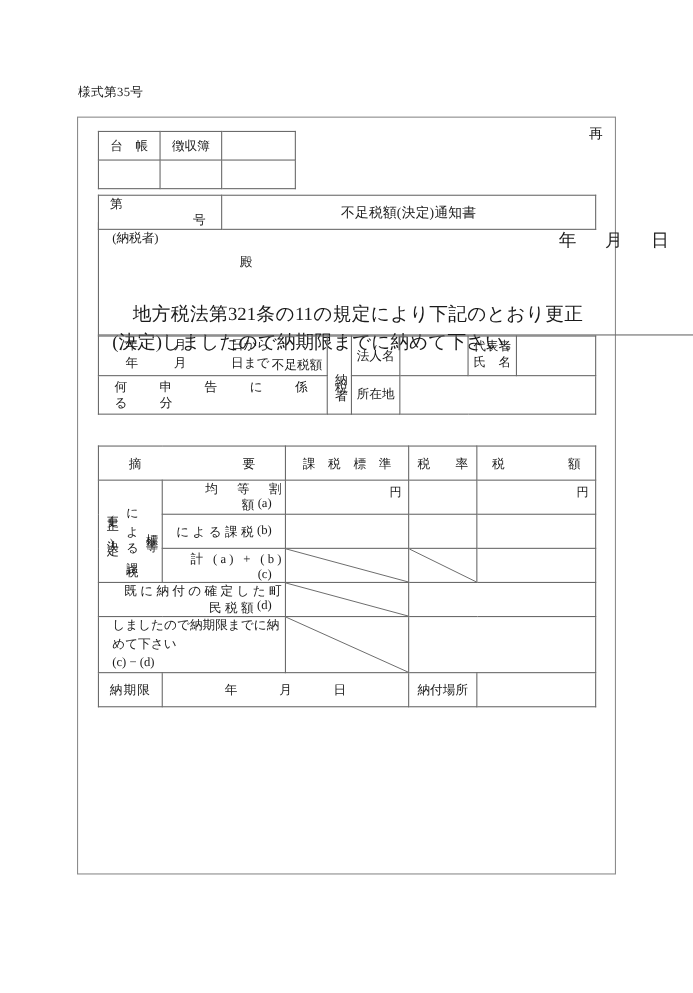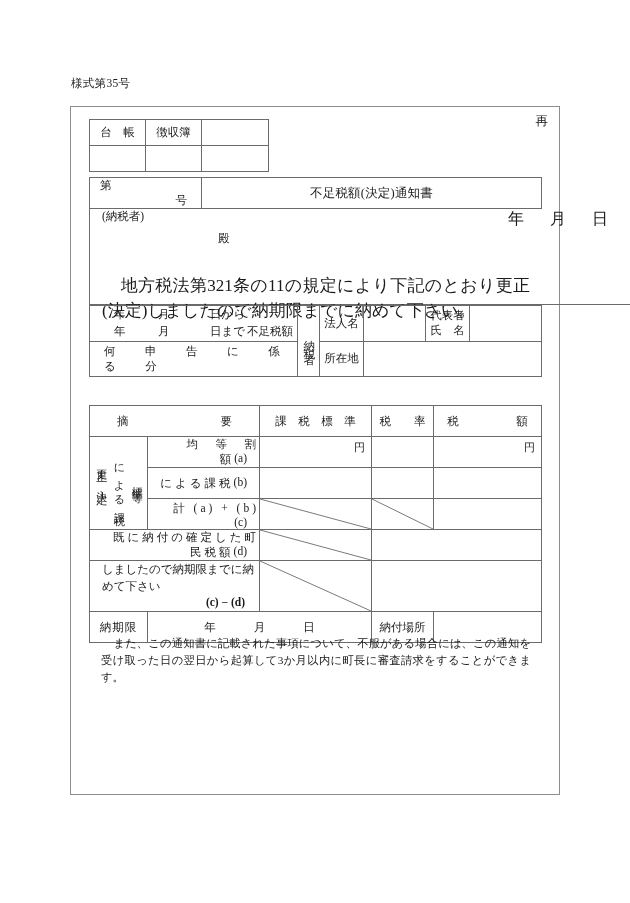--- a/index.html
+++ b/index.html
@@ -216,21 +216,21 @@
     font-size: 11px;
     display: inline-block;
     height: 84px;
   }
   .diag { position: absolute; left: 0; top: 0; width: 100%; height: 100%; }
   .lbl-2line {
     text-align: left;
     padding-left: 12px;
     line-height: 1.45;
   }
-  .lbl-2line .sub { display: block; text-align: right; padding-right: 14px; font-weight: bold; }
+  .lbl-2line .sub { display: block; padding-right: 14px; }
   .pay-label { letter-spacing: 1px; font-family: Liberation Mono, monospace; }
   .pay-date {
     display: flex;
     justify-content: center;
     gap: 38px;
   }
 
   
   .notes {
     position: absolute;
@@ -445,17 +445,16 @@
               </span>
             </td>
             <td>納付場所</td>
             <td></td>
           </tr>
         </tbody>
       </table>
     </div>
 
     <div class="notes">
-      <p>また、この通知書に記載された事項について、不服がある場合には、この通知を受け取った日の翌日から起算して3か月以内に町長に審査請求をすることができます。</p>
     </div>
 
   </div>
 </div>
 
 </body></html>

